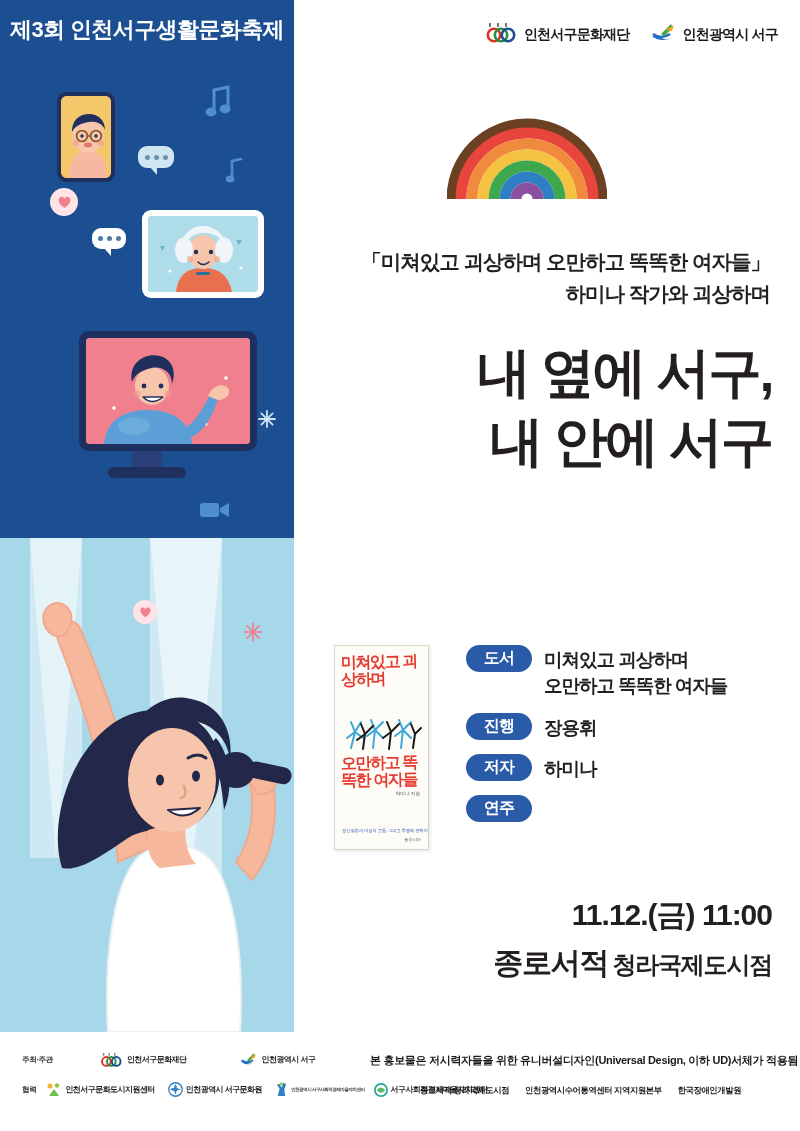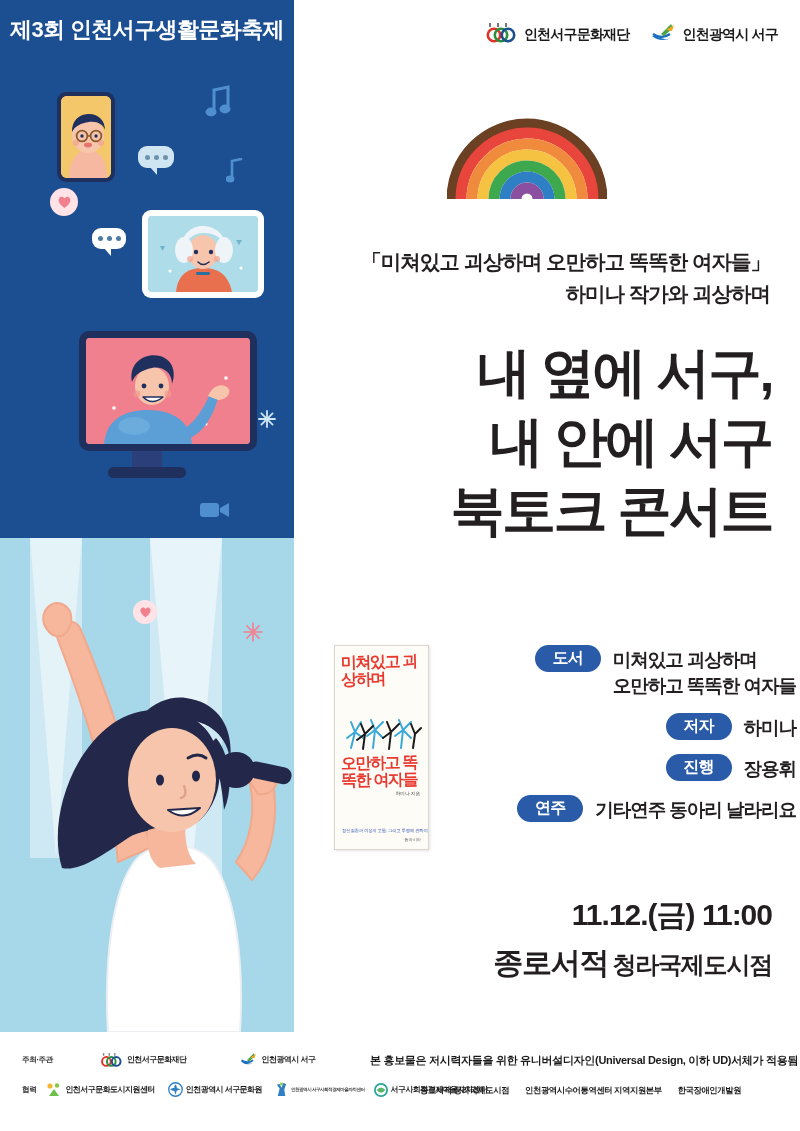--- a/index.html
+++ b/index.html
@@ -326,21 +326,20 @@
   .info-list {
     position: absolute;
     left: 466px;
     top: 645px;
     width: 330px;
   }
   .info-row {
     display: flex;
     align-items: flex-start;
     margin-bottom: 13px;
-    justify-content: flex-end;
   }
   .info-badge {
     flex: 0 0 auto;
     width: 66px;
     height: 27px;
     border-radius: 14px;
     background: #2a5ba8;
     color: #ffffff;
     font-size: 16px;
     font-weight: bold;
@@ -665,21 +664,20 @@
   </div>
 
   <div class="eyebrow">
     <div>「미쳐있고 괴상하며 오만하고 똑똑한 여자들」</div>
     <div>하미나 작가와 괴상하며</div>
   </div>
 
   <div class="main-title">
     <span class="line1">내 옆에 서구,</span>
     <span class="line2">내 안에 서구</span>
-    <span class="line3">북토크 콘서트</span>
   </div>
 
   <div class="book">
     <div class="book-title-ko">미쳐있고 괴상하며</div>
     <div class="book-figures">
       <svg width="80" height="42" viewBox="0 0 80 42" aria-hidden="true">
         <g stroke="#3aa8d8" stroke-width="2" fill="none" stroke-linecap="round">
           <path d="M8 40 L12 24 L8 14 M12 24 L18 14 M12 24 L4 30 M12 24 L20 30"></path>
           <path d="M30 40 L32 22 L28 12 M32 22 L40 14 M32 22 L24 28 M32 22 L40 30"></path>
           <path d="M58 40 L60 22 L56 12 M60 22 L68 14 M60 22 L52 28 M60 22 L68 30"></path>
@@ -699,30 +697,29 @@
 
   <div class="info-list">
     <div class="info-row">
       <span class="info-badge">도서</span>
       <span class="info-value">
         <span>미쳐있고 괴상하며</span><br>
         <span>오만하고 똑똑한 여자들</span>
       </span>
     </div>
     <div class="info-row">
+      <span class="info-badge">진행</span>
+      <span class="info-value">장용휘</span>
+    </div>
+    <div class="info-row">
       <span class="info-badge">저자</span>
       <span class="info-value">하미나</span>
     </div>
     <div class="info-row">
-      <span class="info-badge">진행</span>
-      <span class="info-value">장용휘</span>
-    </div>
-    <div class="info-row">
       <span class="info-badge">연주</span>
-      <span class="info-value">기타연주 동아리 날라리요</span>
     </div>
   </div>
 
   <div class="date-line">11.12.(금) 11:00</div>
   <div class="venue-line">
     <span class="venue-main">종로서적</span><span class="venue-sub">청라국제도시점</span>
   </div>
 
   <div class="footer">
 

